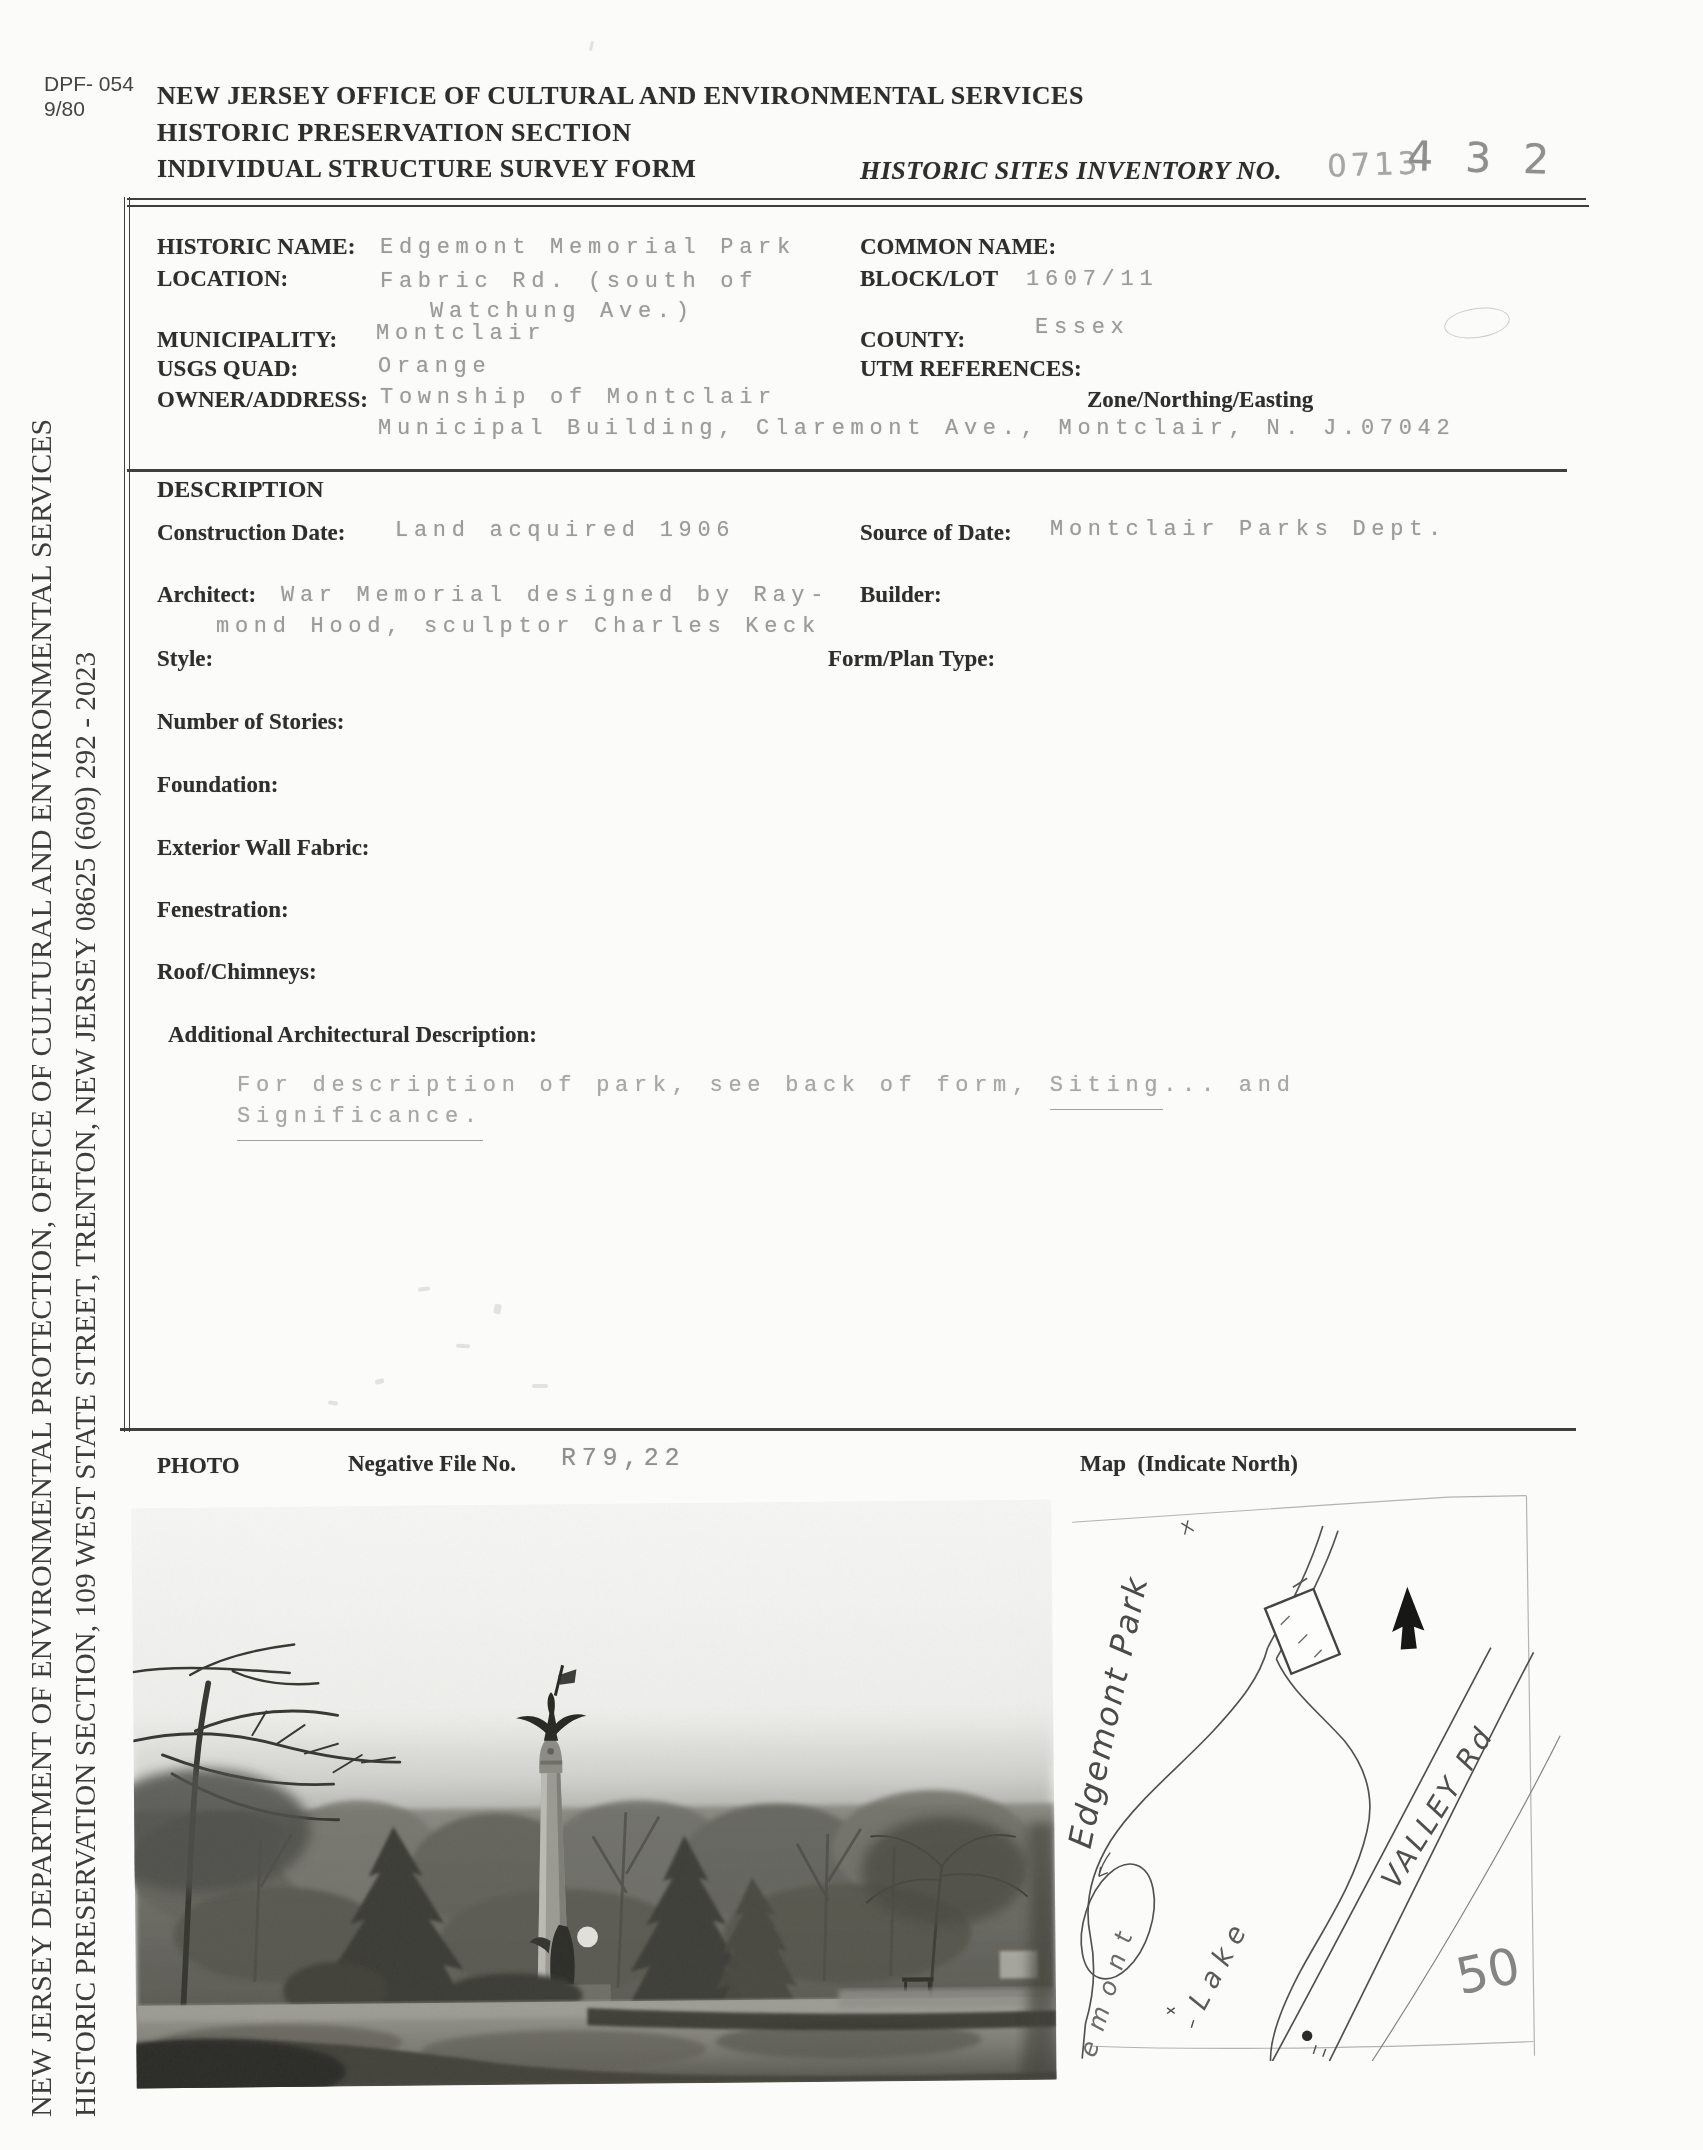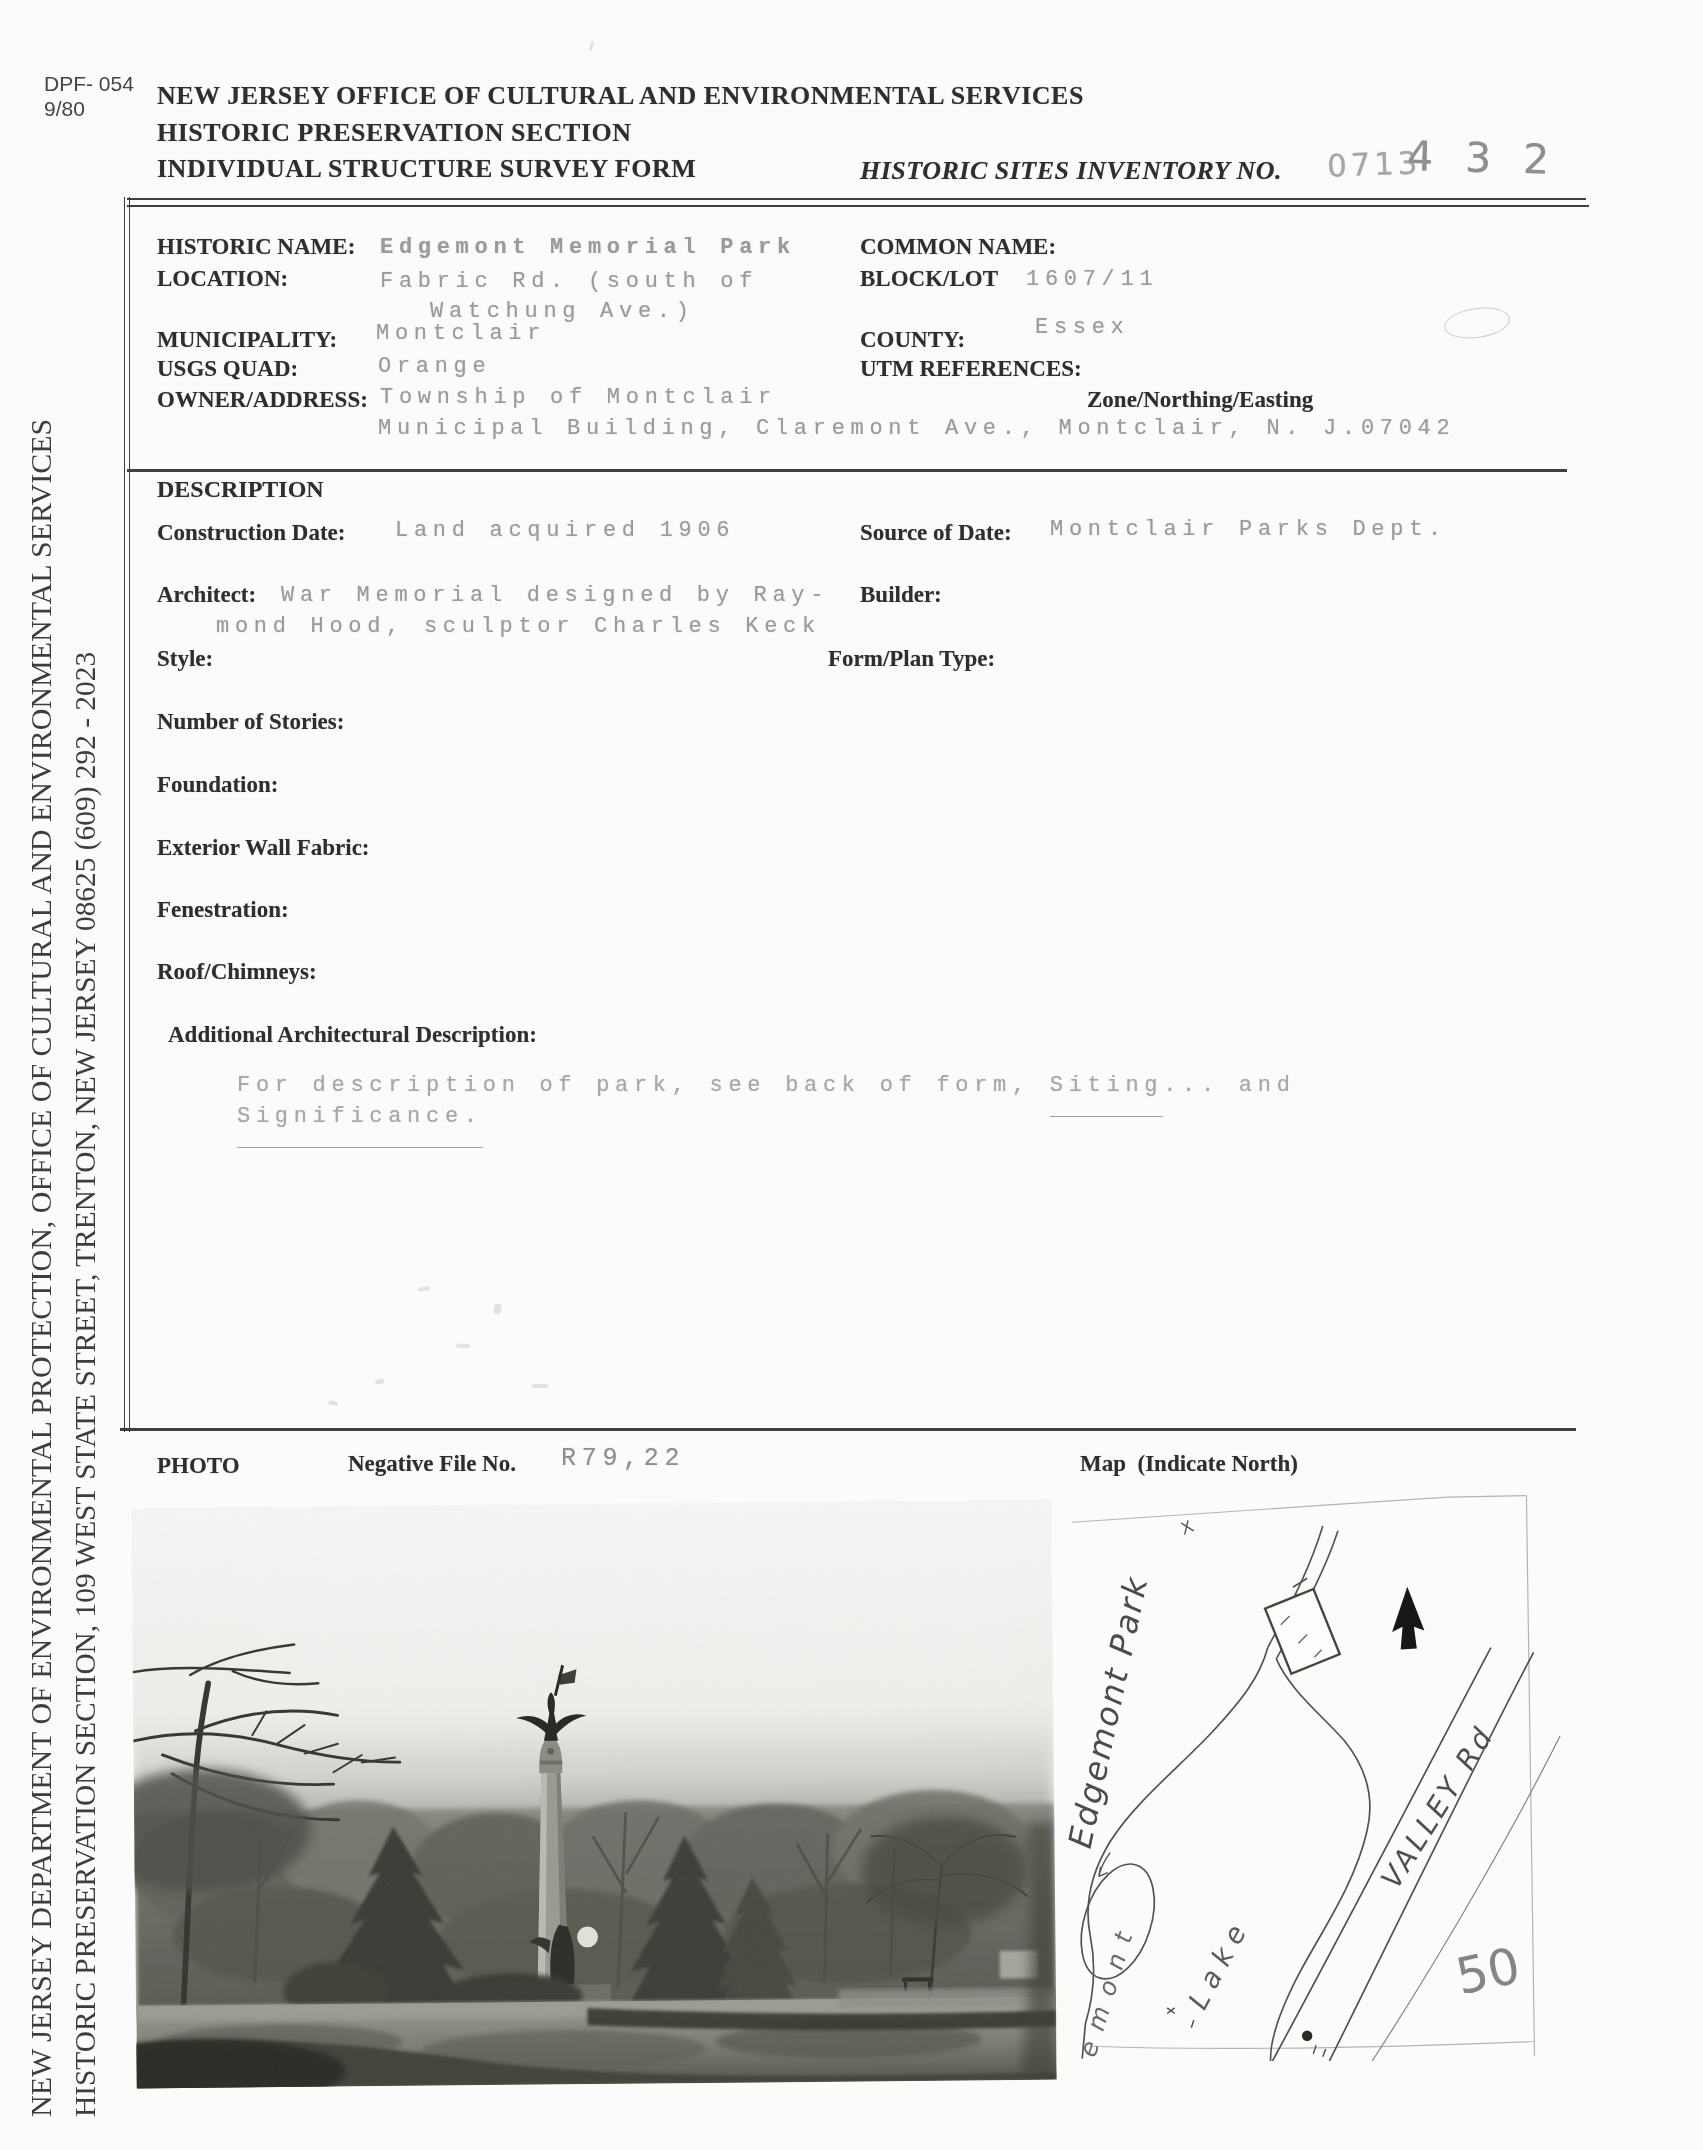--- a/index.html
+++ b/index.html
@@ -11,21 +11,21 @@
   .lbl{
     font-family:"Liberation Serif",serif;font-weight:700;color:#2e2e2e;
     font-size:23px;line-height:1.05;text-shadow:0 0 0.9px rgba(50,50,50,.35);
   }
   .hdr{font-size:26px;letter-spacing:0.5px;}
   .typed{
     font-family:"Liberation Mono","DejaVu Sans Mono",monospace;
     color:#9b9b9b;font-size:22px;letter-spacing:5.7px;line-height:1.05;
     text-shadow:0 0 0.9px rgba(150,150,150,.55);
   }
-  .typed .u{border-bottom:1.9px solid #a0a0a0;padding-bottom:18px;margin-top:40px;}
+  .typed .u{border-bottom:1.9px solid #a0a0a0;padding-bottom:11px;margin-top:40px;}
   .rule{position:absolute;background:#3f3f3f;height:2.4px;}
   .vrule{
     position:absolute;left:124px;top:197px;width:4.3px;height:1235px;
     border-left:1.9px solid #3f3f3f;border-right:1.9px solid #3f3f3f;
   }
   .sidebar{
     font-family:"Liberation Serif",serif;color:#3d3d3d;font-size:30px;
     transform:rotate(-90deg);transform-origin:0 0;width:1795px;line-height:38px;
   }
   .stamp{
@@ -66,21 +66,21 @@
 <div class="abs handnum" style="left:1407px;top:134px;">4 3 2</div>
 <div class="smudge" style="left:590px;top:41px;width:3.3px;height:9.5px;transform:rotate(14deg);"></div>
 
 <div class="rule" style="left:127px;top:198px;width:1459px;"></div>
 <div class="rule" style="left:127px;top:205px;width:1462px;"></div>
 <div class="vrule"></div>
 <div class="rule" style="left:127px;top:469px;width:1440px;height:2.8px;"></div>
 <div class="rule" style="left:120px;top:1428px;width:1456px;height:2.8px;"></div>
 
 <div class="abs lbl" style="left:157px;top:235px;">HISTORIC NAME:</div>
-<div class="abs typed" style="left:380px;top:236px;font-weight:bold;">Edgemont Memorial Park</div>
+<div class="abs typed" style="left:380px;top:236px;">Edgemont Memorial Park</div>
 
 <div class="abs lbl" style="left:157px;top:267px;">LOCATION:</div>
 <div class="abs typed" style="left:380px;top:270px;">Fabric Rd. (south of</div>
 <div class="abs typed" style="left:430px;top:300px;">Watchung Ave.)</div>
 
 <div class="abs lbl" style="left:157px;top:328px;">MUNICIPALITY:</div>
 <div class="abs typed" style="left:376px;top:322px;">Montclair</div>
 
 <div class="abs lbl" style="left:157px;top:357px;">USGS QUAD:</div>
 <div class="abs typed" style="left:378px;top:355px;">Orange</div>

